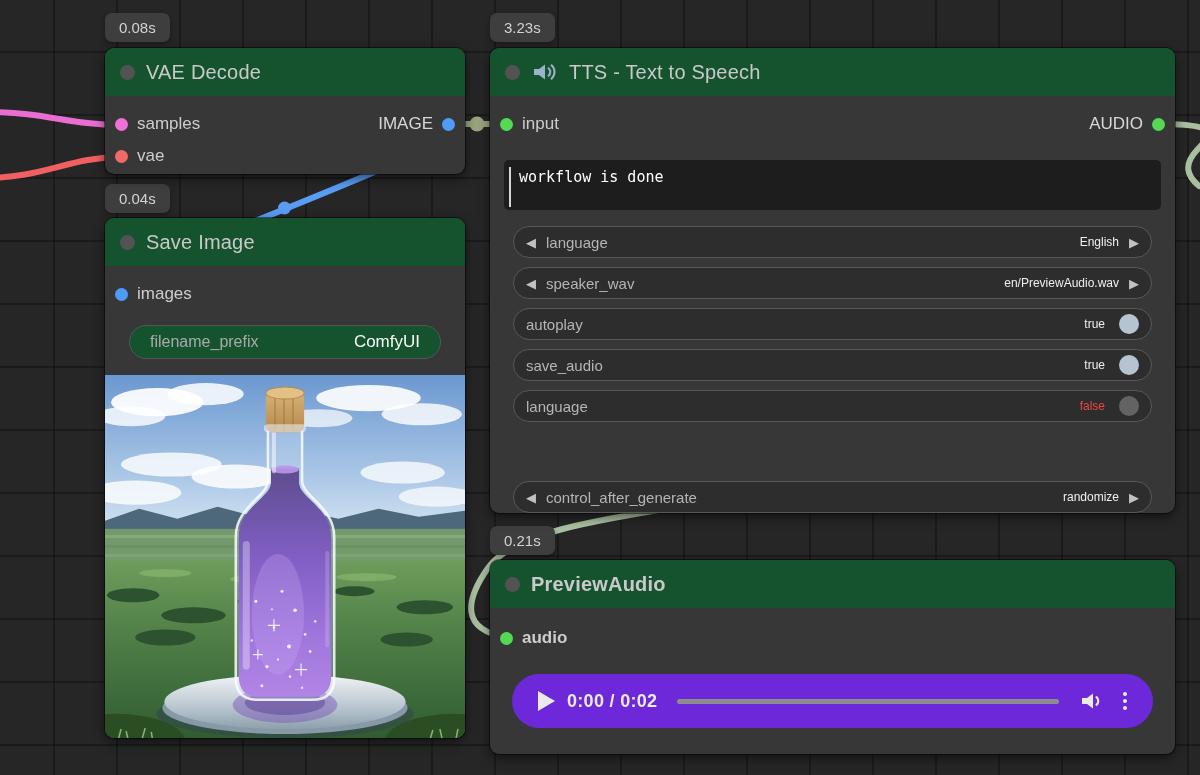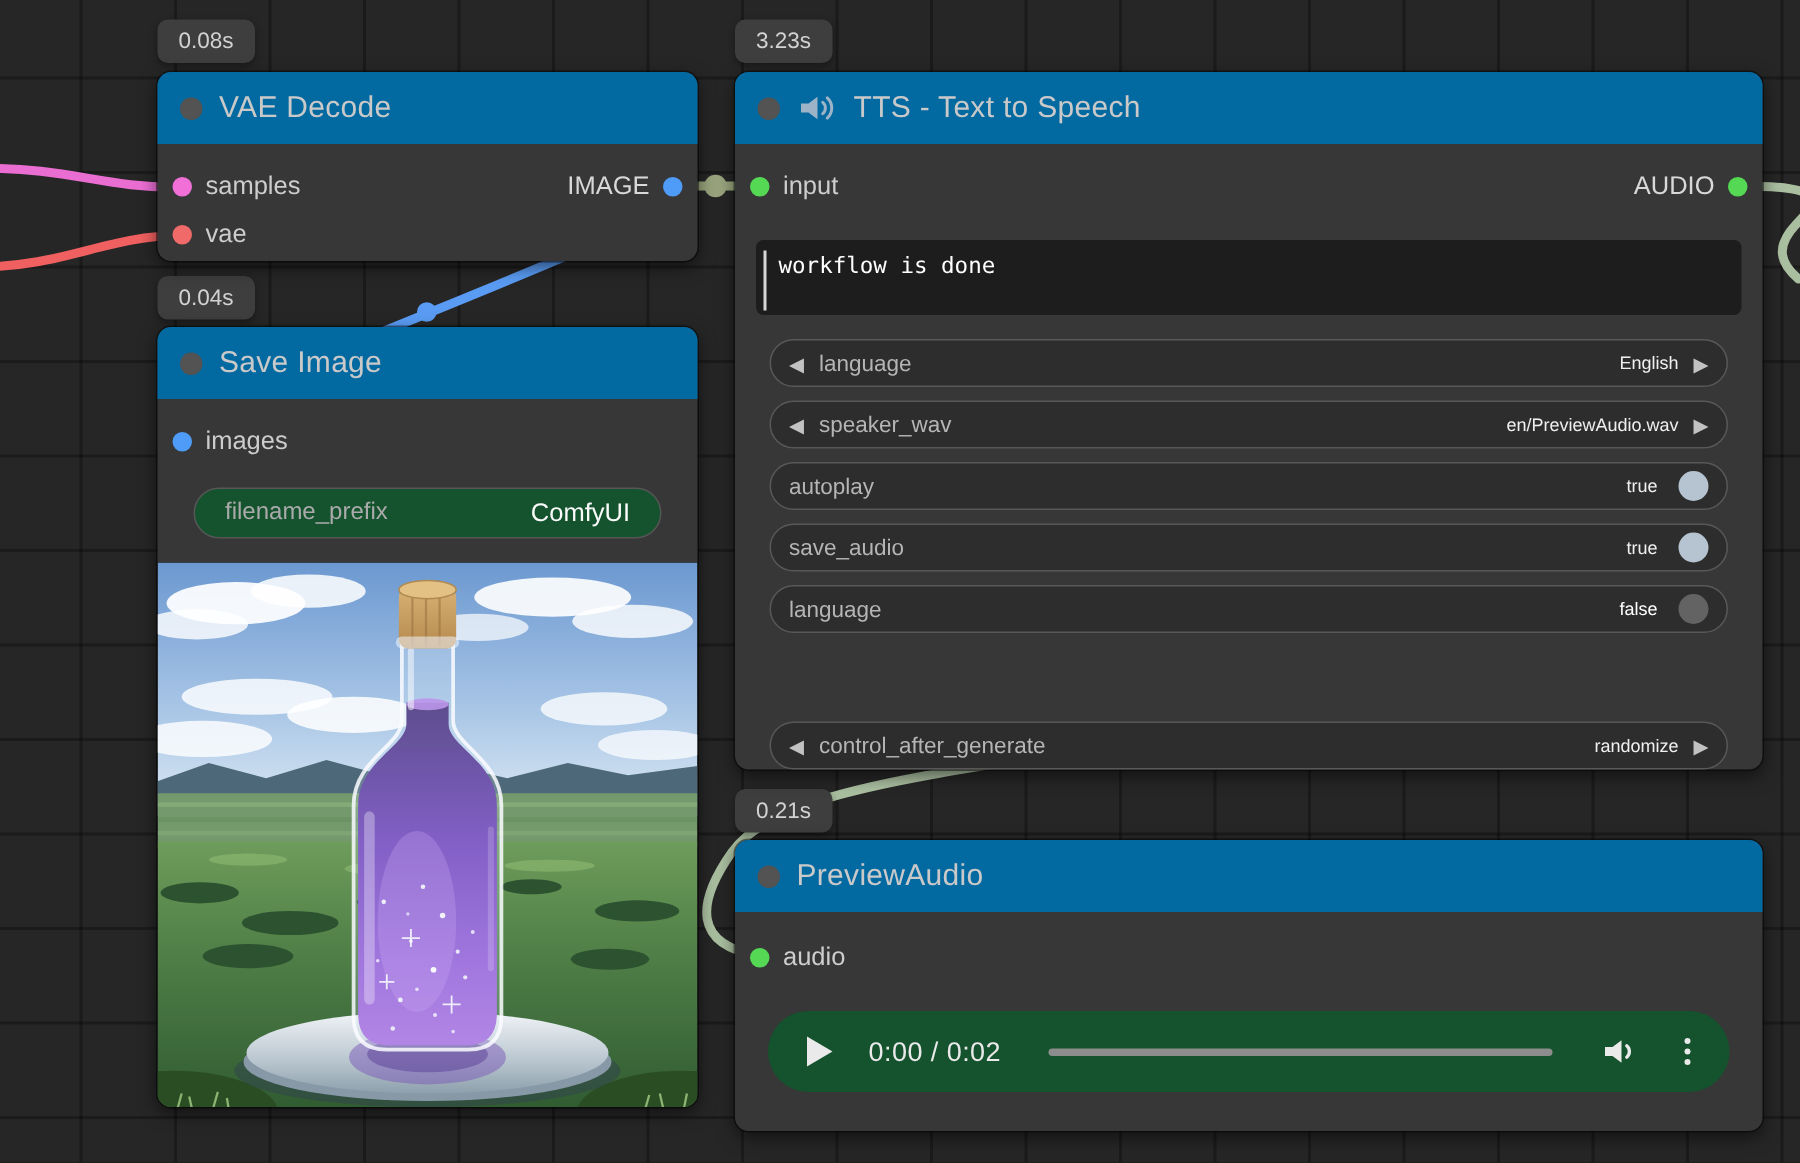--- a/index.html
+++ b/index.html
@@ -7,21 +7,21 @@
     background-color:#262626;
     background-image:
       linear-gradient(rgba(0,0,0,.30) 2px,transparent 2px),
       linear-gradient(90deg,rgba(0,0,0,.30) 2px,transparent 2px);
     background-size:63px 63px;background-position:-10px -12px;}
   .wire-layer{position:absolute;inset:0;z-index:1;pointer-events:none;}
   .wire{fill:none;stroke-width:6;stroke-linecap:round;}
   .node{position:absolute;z-index:2;background:#373737;border-radius:9px;
     box-shadow:0 4px 12px rgba(0,0,0,.55),0 0 0 1px rgba(0,0,0,.45);
     display:flex;flex-direction:column;box-sizing:border-box;}
-  .node-header{flex:0 0 48px;height:48px;background:#0369a1;border-radius:9px 9px 0 0;
+  .node-header{flex:0 0 48px;height:48px;background:#14532d;border-radius:9px 9px 0 0;
     display:flex;align-items:center;gap:11px;padding:0 15px;}
   .collapse-dot{width:15px;height:15px;border-radius:50%;background:#535353;flex:0 0 auto;}
   .node-title{font-size:20px;color:#c9c9c9;letter-spacing:.2px;white-space:nowrap;}
   .ports{padding-top:12px;}
   .port-row{display:flex;align-items:center;height:32px;padding:0 10px;gap:9px;}
   .port-dot{width:13px;height:13px;border-radius:50%;flex:0 0 auto;}
   .port-label{font-size:17px;color:#cdcdcd;}
   .out-label{font-size:17px;color:#d8d8d8;text-align:right;}
   .flex-sp{flex:1;}
   .badge{position:absolute;z-index:2;background:#3e3e3e;border-radius:7px;padding:6px 14px;
@@ -32,33 +32,33 @@
     justify-content:space-between;padding:0 20px;}
   .prefix-pill .wlabel{font-size:16px;color:#aaaaaa;}
   .prefix-pill .wvalue{font-size:17px;color:#fafafa;}
   .widgets{margin:16px 23px 0;display:flex;flex-direction:column;gap:9px;}
   .pill{height:32px;box-sizing:border-box;border:1.5px solid #585858;border-radius:16px;
     background:#2d2d2d;display:flex;align-items:center;padding:0 12px;gap:10px;}
   .arrow{color:#c2c2c2;font-size:13px;line-height:1;flex:0 0 auto;}
   .wlabel{font-size:15px;color:#b5b5b5;white-space:nowrap;}
   .wvalue{font-size:12px;color:#efefef;white-space:nowrap;}
   .toggle .knob{width:20px;height:20px;border-radius:50%;margin-left:4px;flex:0 0 auto;}
-  .toggle[data-on="false"] .wvalue{color:#ffffff;text-align:center;}
+  .toggle[data-on="false"] .wvalue{color:#ef4444;text-align:center;}
   .gap-before{margin-top:50px;}
   
   .textbox{margin:20px 14px 0;height:54px;box-sizing:border-box;background:#1d1d1d;border-radius:5px;
     position:relative;padding:8px 12px 0 15px;font-family:"DejaVu Sans Mono",monospace;
     font-size:15px;color:#ffffff;overflow:hidden;}
   .caret{position:absolute;left:5px;top:7px;width:2px;height:40px;background:#d6d6d6;}
   
   .image-preview{margin-top:16px;flex:1;border-radius:0 0 9px 9px;overflow:hidden;background:#111;}
   .image-preview svg{display:block;width:100%;height:100%;}
   
-  .player{margin:20px 22px 0;height:54px;border-radius:27px;background:#14532d;
-    display:flex;align-items:center;padding:0 20px;gap:24px;}
+  .player{margin:20px 22px 0;height:54px;border-radius:27px;background:#6d28d9;
+    display:flex;align-items:center;padding:0 20px;gap:12px;}
   .play-tri{width:0;height:0;border-left:17px solid #eaeaea;border-top:10px solid transparent;
     border-bottom:10px solid transparent;margin-left:6px;}
   .time{font-size:18px;color:#eaeaea;white-space:nowrap;letter-spacing:.3px;}
   .track{flex:1;height:5px;border-radius:3px;background:#8d8d8d;margin:0 8px;}
   .kebab{display:flex;flex-direction:column;gap:3px;align-items:center;padding:0 6px;}
   .kebab span{width:4px;height:4px;border-radius:50%;background:#eaeaea;}
   .tts-icon{flex:0 0 auto;}
 </style>
 </head>
 <body>
@@ -295,21 +295,21 @@
       <div class="pill combo gap-before">
         <span class="arrow">◀</span>
         <span class="wlabel">control_after_generate</span>
         <span class="flex-sp"></span>
         <span class="wvalue">randomize</span>
         <span class="arrow">▶</span>
       </div>
     </div>
   </div>
 
-  <div class="node" style="left:490px;top:560px;width:685px;height:194px;">
+  <div class="node" style="left:490px;top:560px;width:685px;height:194px;font-weight:bold;">
     <div class="node-header">
       <span class="collapse-dot"></span>
       <span class="node-title">PreviewAudio</span>
     </div>
     <div class="ports" style="padding-top:14px;">
       <div class="port-row">
         <span class="port-dot" style="background: rgb(85, 217, 85);"></span>
         <span class="port-label">audio</span>
       </div>
     </div>

